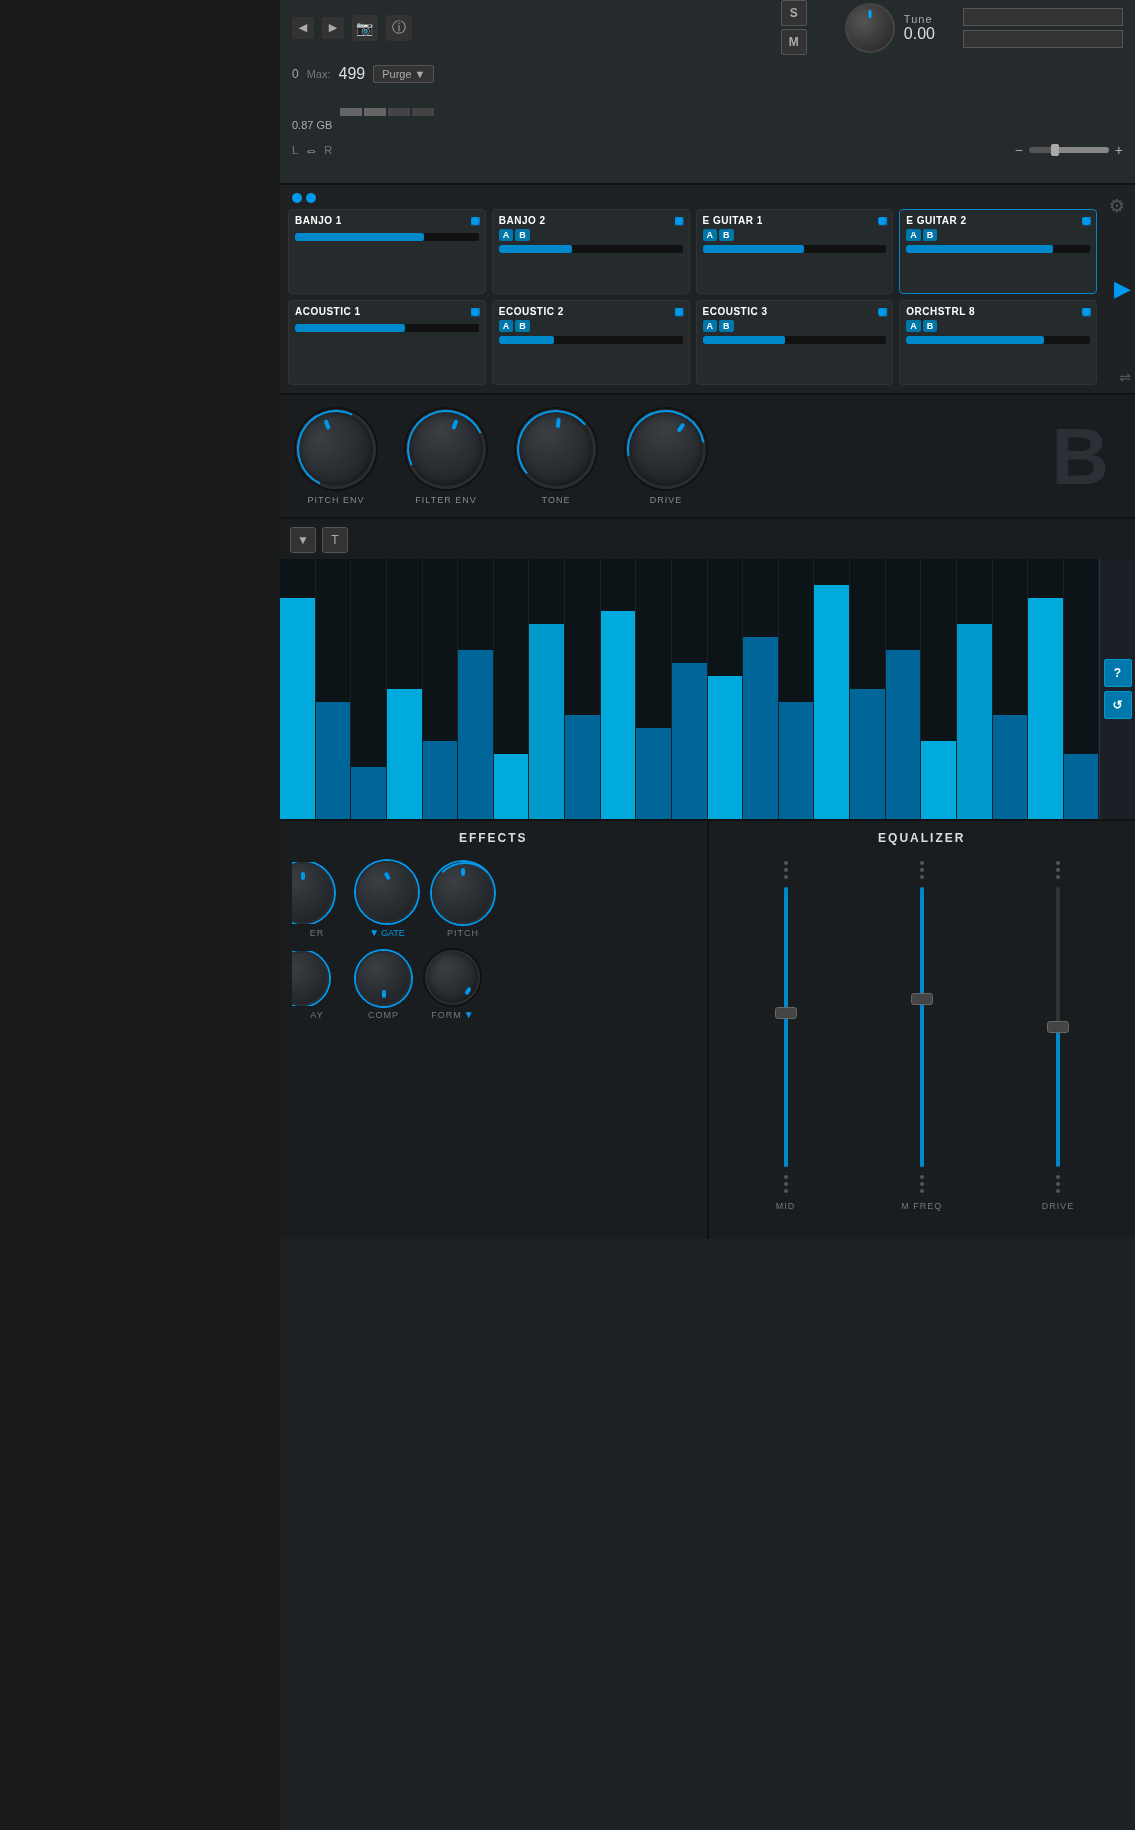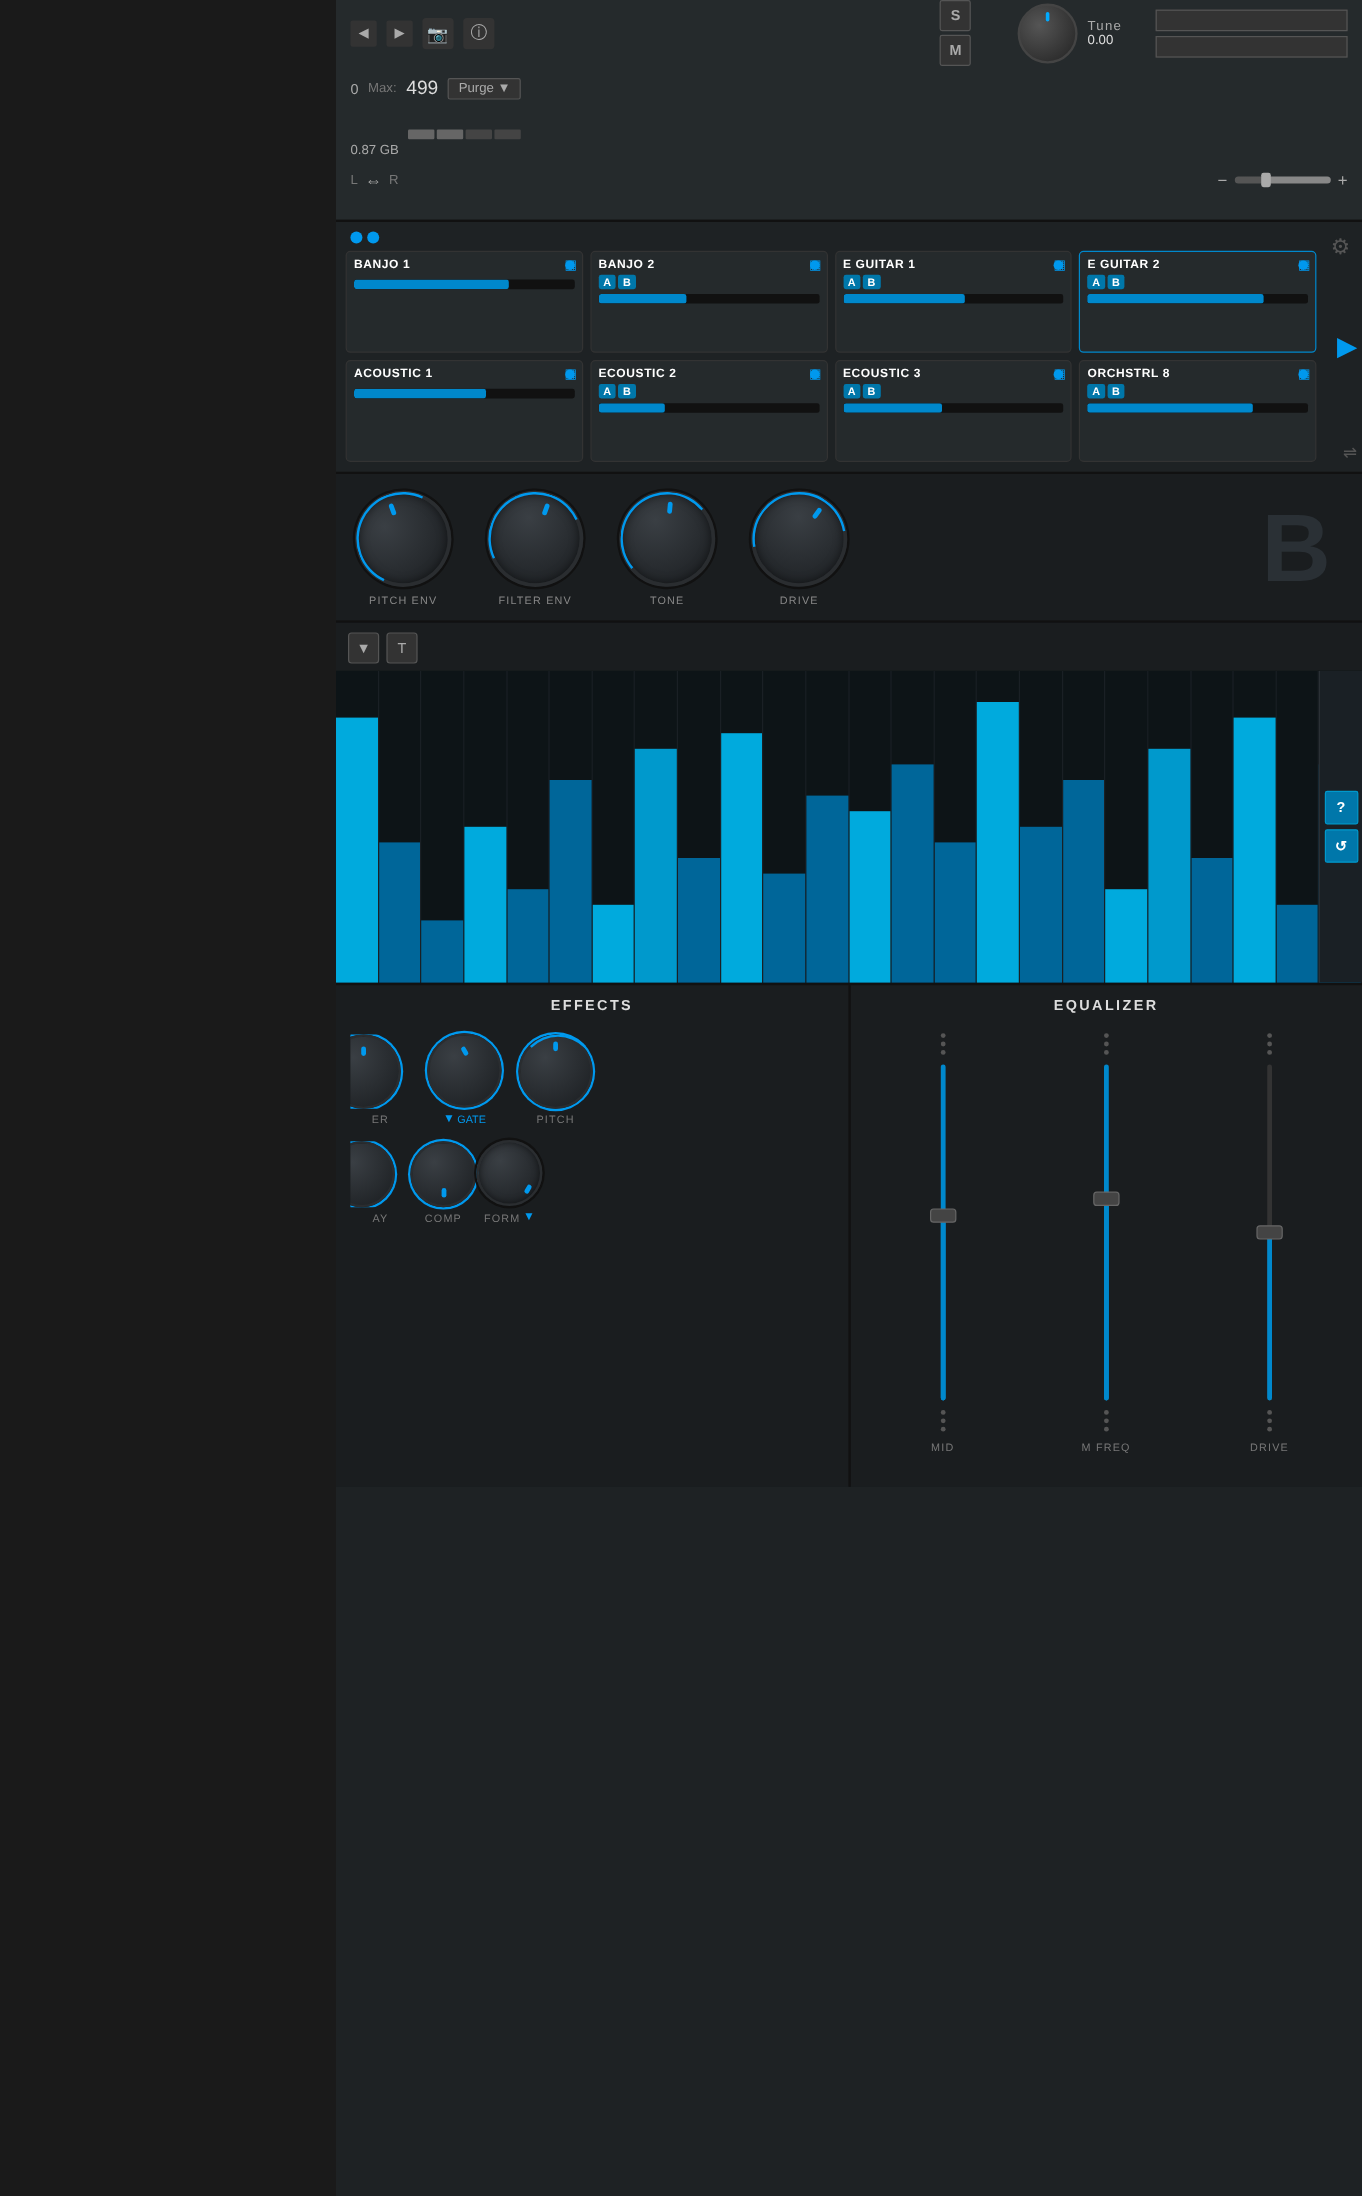--- a/index.html
+++ b/index.html
@@ -82,21 +82,21 @@
       position: absolute;
       top: 5px; left: 50%; transform: translateX(-50%);
       width: 3px; height: 8px;
       background: #00aaff;
       border-radius: 2px;
     }
     .tune-label-box {
       display: flex; flex-direction: column; align-items: flex-start; margin-left: 6px;
     }
     .tune-label { color: #aaa; font-size: 11px; letter-spacing: 1px; }
-    .tune-value { color: #ddd; font-size: 11px; margin-top: 0; }
+    .tune-value { color: #ddd; font-size: 16px; margin-top: 0; }
     .s-btn, .m-btn {
       width: 26px; height: 26px;
       background: #333;
       color: #aaa; border: 1px solid #555;
       font-size: 12px; font-weight: bold;
       display: flex; align-items: center; justify-content: center;
       cursor: pointer; border-radius: 2px;
     }
     .right-display {
       margin-left: 20px;
@@ -391,21 +391,21 @@
       position: relative;
       box-shadow: 0 0 0 2px #111, inset 0 0 6px rgba(0,0,0,0.5);
     }
     .fx-knob-label {
       color: #777; font-size: 9px; letter-spacing: 1px;
       text-transform: uppercase;
     }
     .gate-label { color: #0099ee; font-size: 9px; }
     .gate-chevron { color: #0099ee; font-size: 10px; margin-right: 2px; }
     .fx-row2 {
-      display: flex; align-items: center;
+      display: flex; gap: 14px; align-items: center;
       margin-top: 8px;
     }
     .form-chevron { color: #0099ee; font-size: 10px; margin-left: 2px; }
 
     
     .eq-panel {
       flex: 1;
       padding: 10px 12px;
     }
     .eq-faders {

